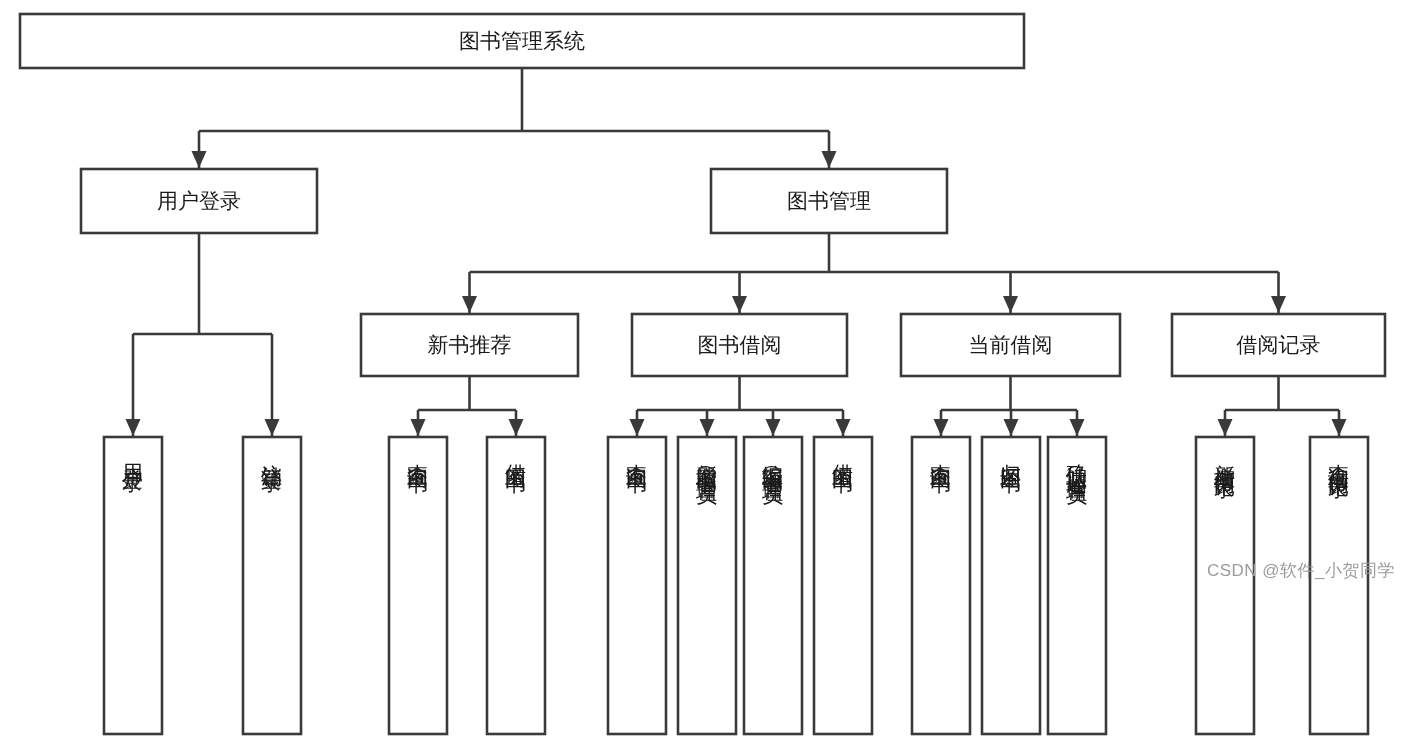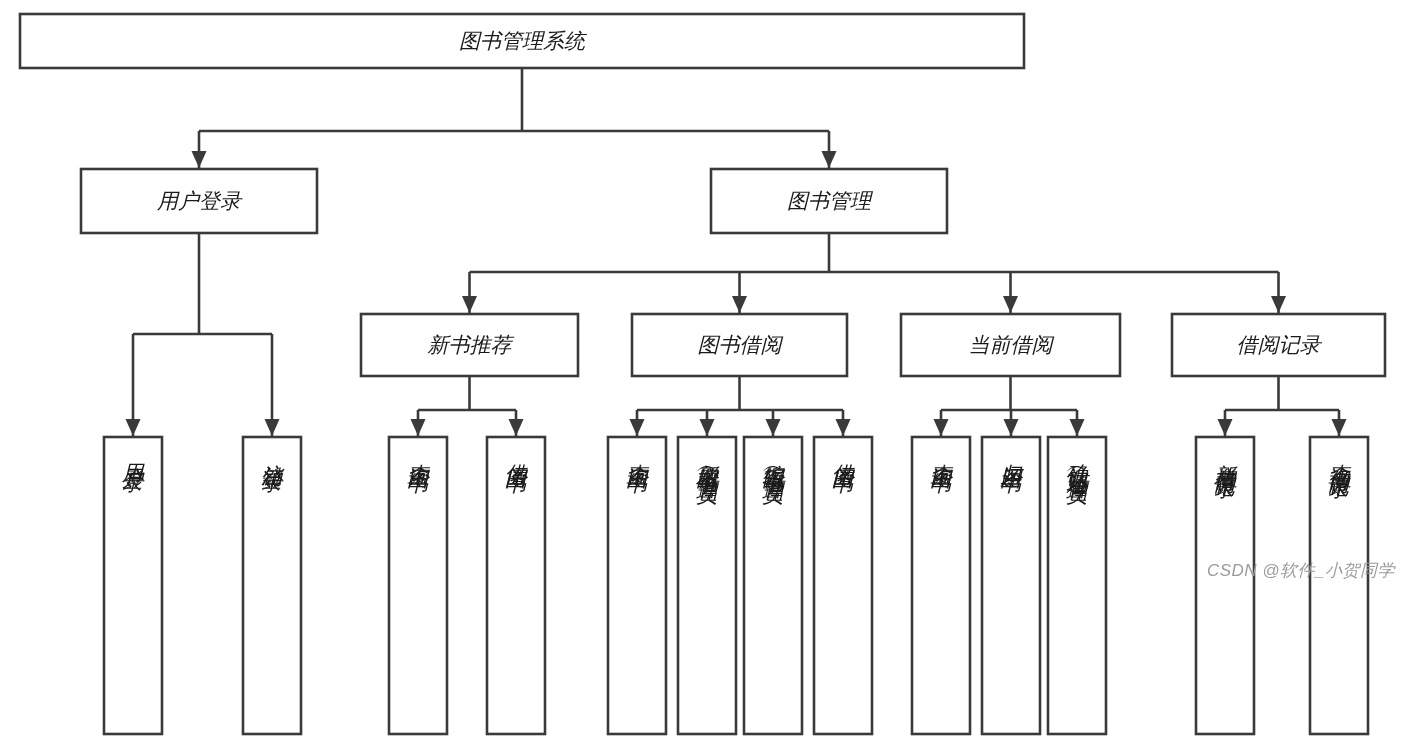--- a/index.html
+++ b/index.html
@@ -11,21 +11,20 @@
     width: 1405px;
     height: 747px;
     font-family: "Liberation Sans", "DejaVu Sans", sans-serif;
     overflow: hidden;
     position: relative;
   }
   #diagram-root {
     position: relative;
     width: 1405px;
     height: 588px;
-    font-style: italic;
   }
   svg.flow {
     position: absolute;
     top: 0;
     left: 0;
     width: 1405px;
     height: 747px;
   }
   .node-box {
     fill: #ffffff;

